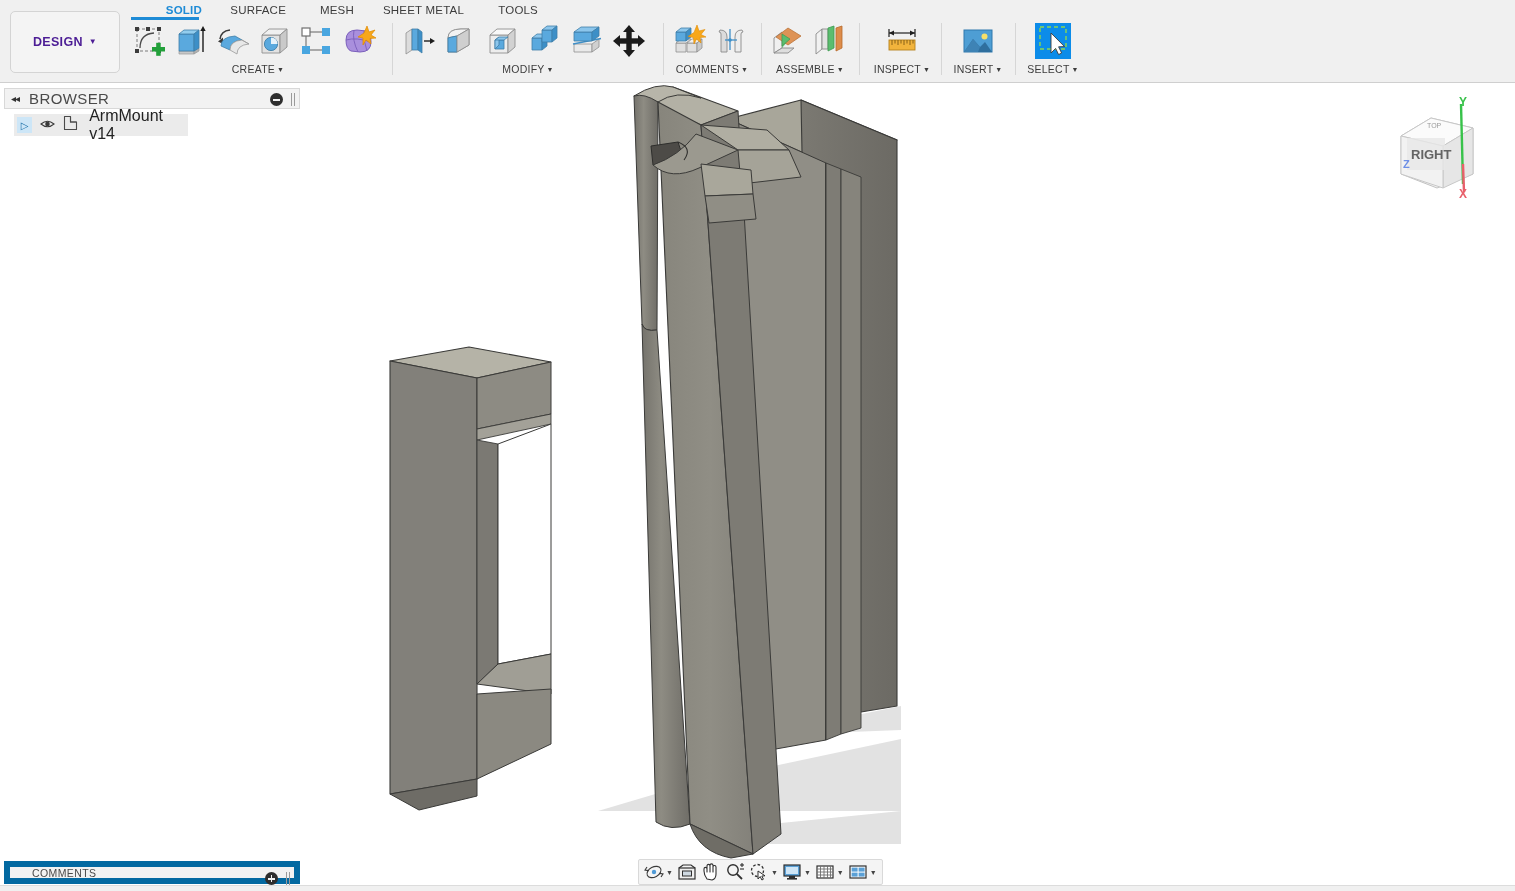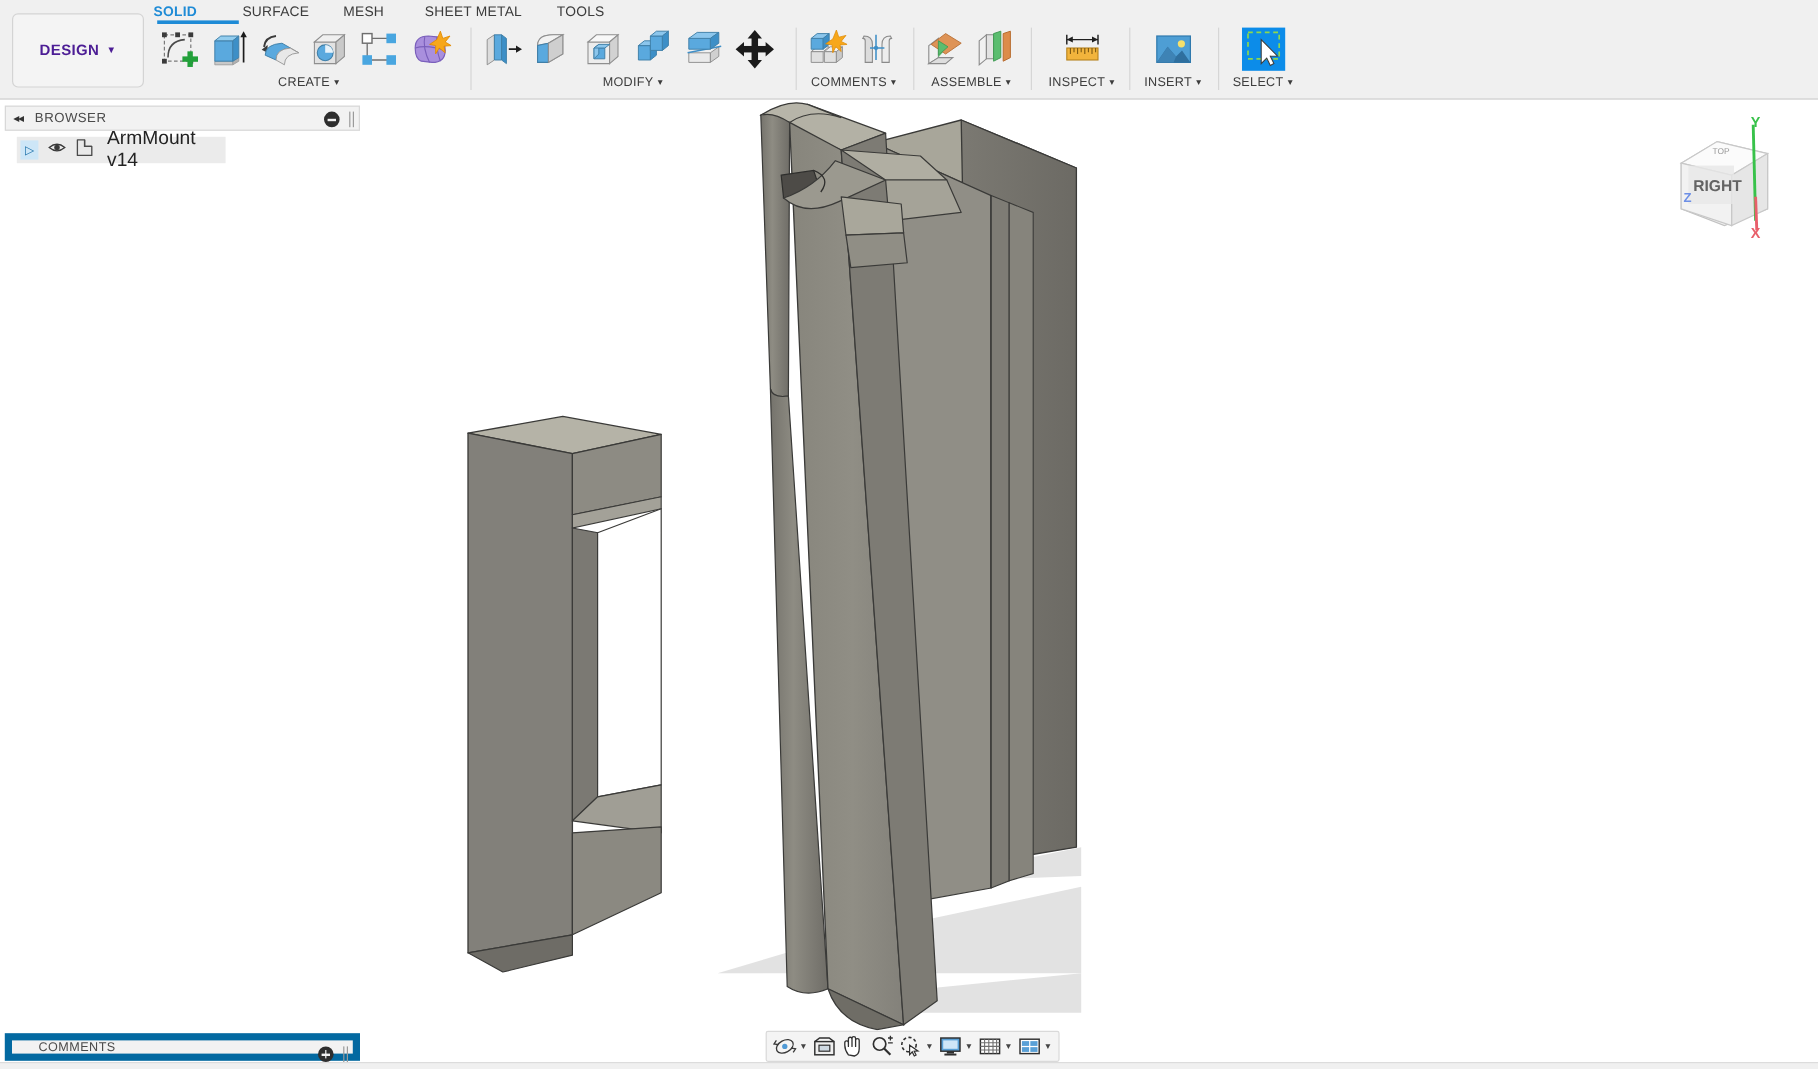--- a/index.html
+++ b/index.html
@@ -39,21 +39,21 @@
   #design-btn .caret { margin-left: 6px; font-size: 8px; position: relative; top: -1px;}
 
   .tabs {
     position: absolute; left: 128px; top: 0;
     height: 22px;
     display: flex; align-items: flex-start;
   }
   .tab {
     font-size: 11.5px; color: #3c3c3c;
     padding: 4px 0 0 0;
-    text-align: left;
+    text-align: right;
     cursor: pointer;
     position: relative;
     letter-spacing: .2px;
   }
   .tab.active { color: #1e8bd6; font-weight: bold; }
   .tab.active .ul {
     position: absolute; left: 3px; right: 3px; bottom: -4px; height: 3px;
     background: #1e8bd6;
   }
 
@@ -93,21 +93,21 @@
     border: 1px solid #d8d8d8;
     box-sizing: border-box;
     display: flex; align-items: center;
     position: relative;
   }
   #browser-header .collapse-arrows {
     margin-left: 6px; font-size: 10px; color: #333; letter-spacing: -1px;
     cursor: pointer;
   }
   #browser-header .title {
-    margin-left: 10px; font-size: 11px; color: #4a4a4a; letter-spacing: .4px;
+    margin-left: 10px; font-size: 15px; color: #4a4a4a; letter-spacing: .4px;
   }
   #browser-header .minus-circle {
     position: absolute; right: 16px; top: 4px;
     width: 13px; height: 13px; border-radius: 50%;
     background: #2e2e2e;
     cursor: pointer;
   }
   #browser-header .minus-circle::after {
     content: ''; position: absolute; left: 3px; top: 6px;
     width: 7px; height: 1.6px; background: #f2f2f2;

